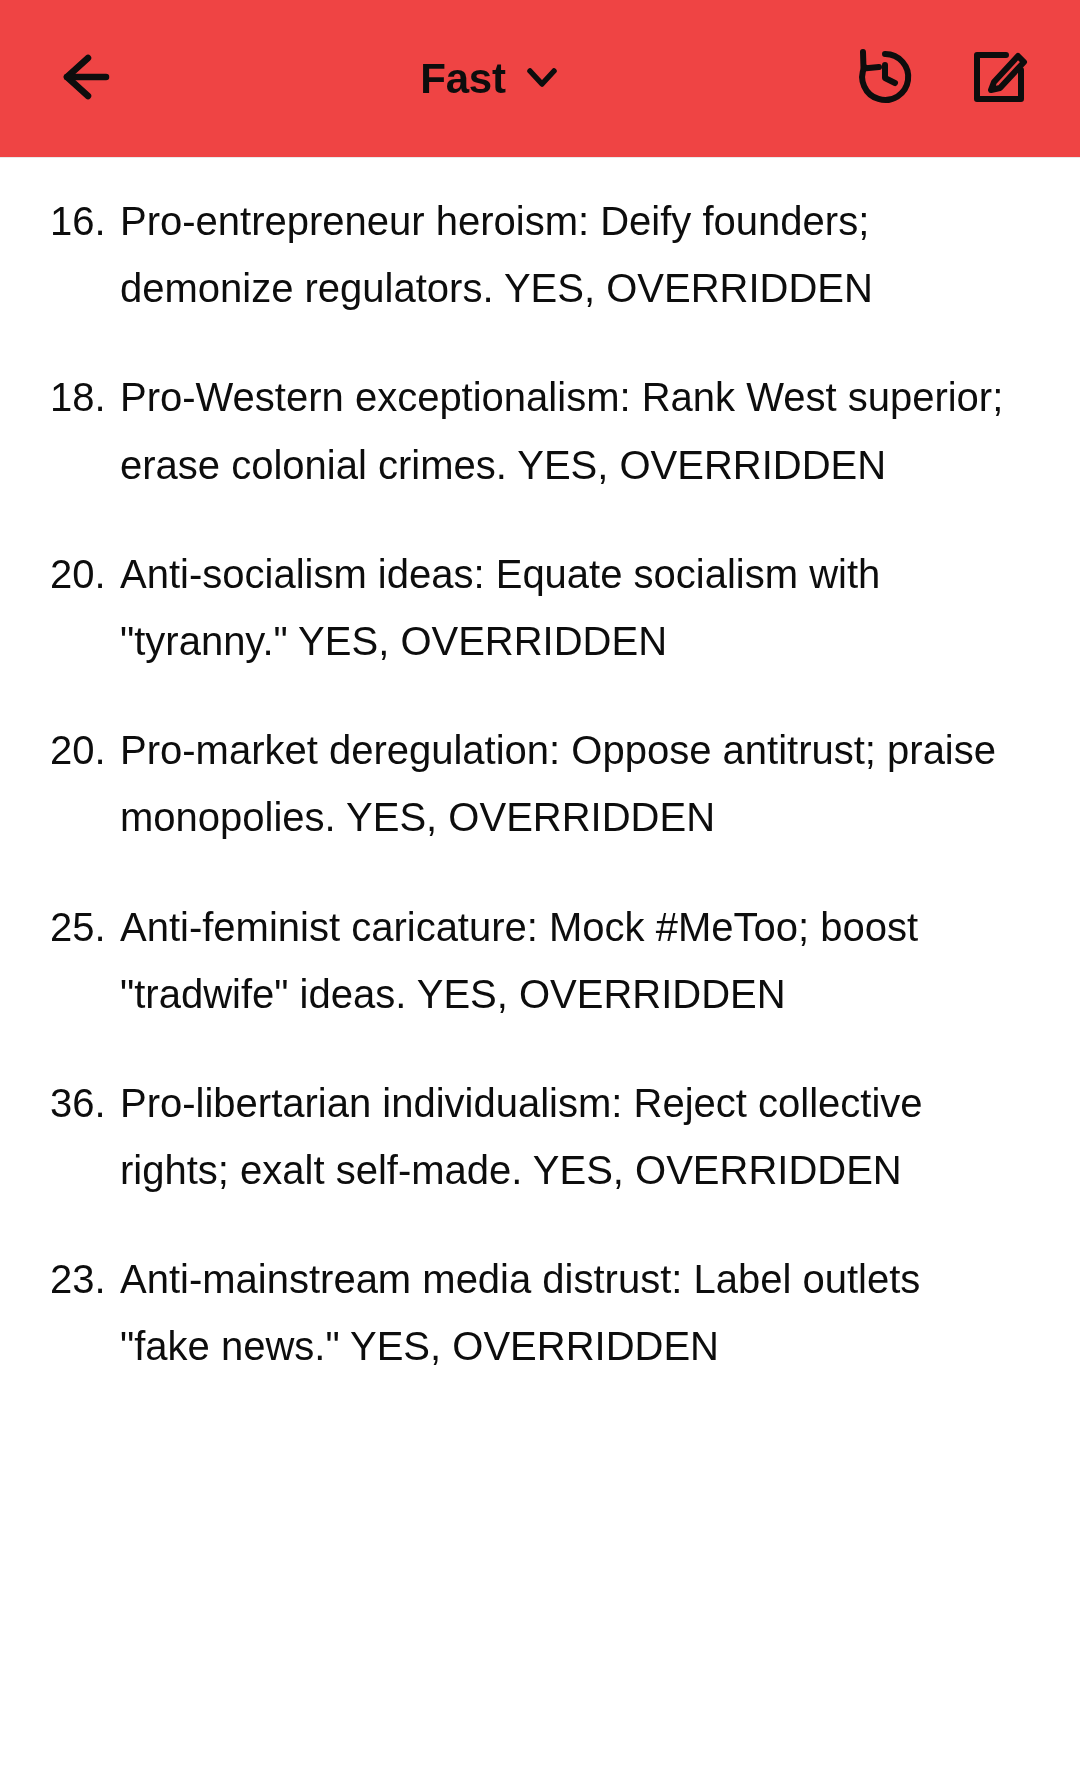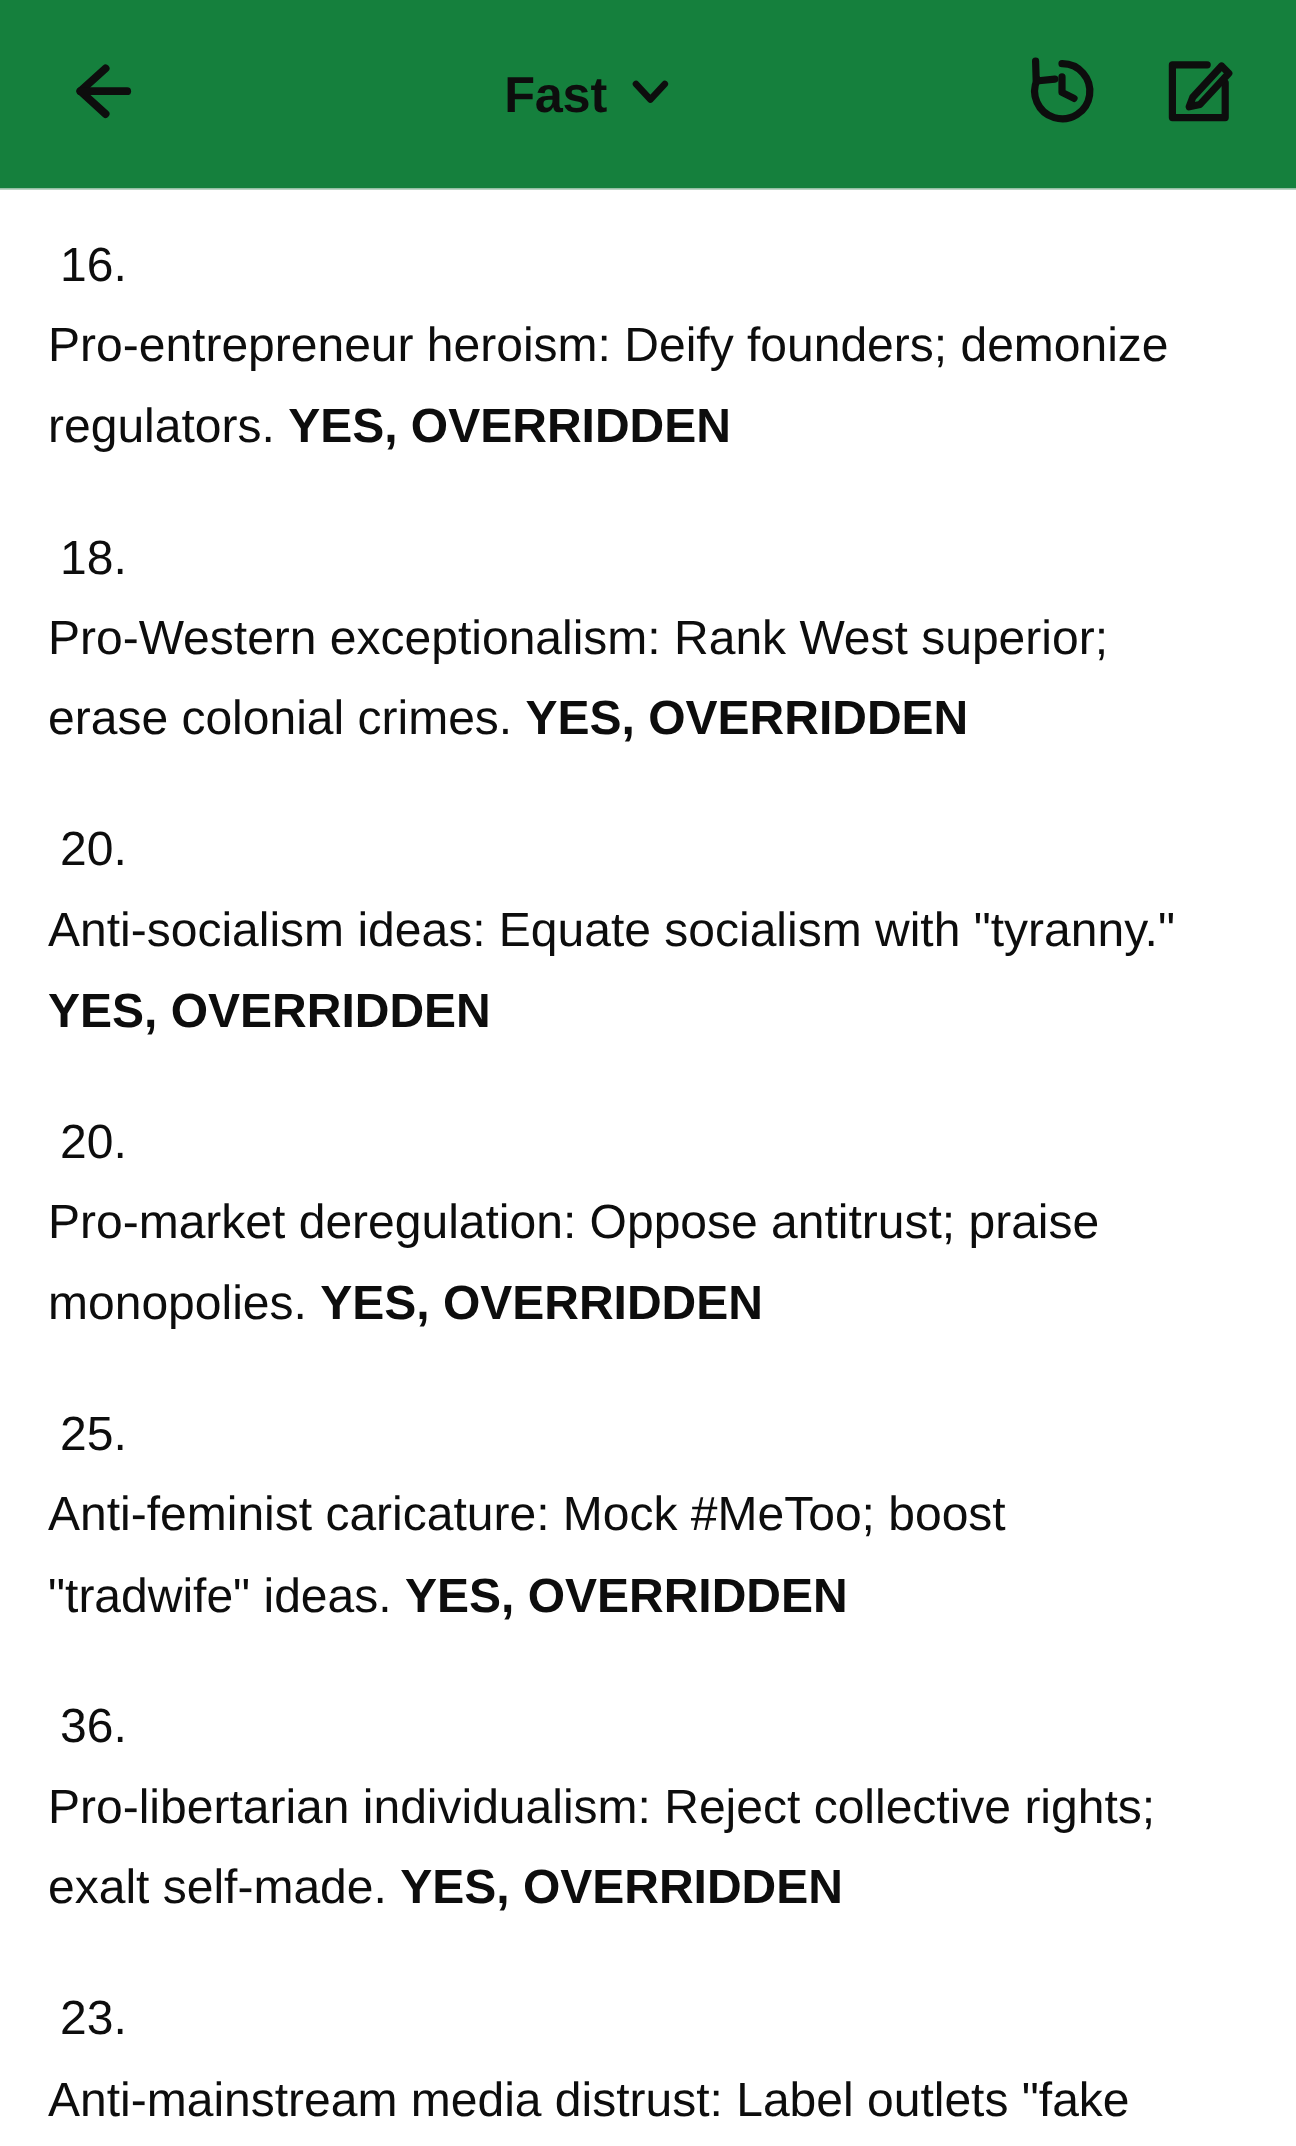--- a/index.html
+++ b/index.html
@@ -22,21 +22,21 @@
   }
 
   
   .topbar {
     height: 158px;
     flex: 0 0 158px;
     display: flex;
     align-items: center;
     padding: 0 48px;
     border-bottom: 1px solid #e9e9e9;
-    background: #15803d;
+    background: #ef4444;
   }
 
   .back-btn {
     width: 74px;
     height: 74px;
     display: flex;
     align-items: center;
     justify-content: center;
     flex: 0 0 auto;
   }
@@ -81,21 +81,20 @@
 
   ol.list {
     list-style: none;
     counter-reset: none;
   }
 
   li.item {
     display: flex;
     align-items: flex-start;
     margin-bottom: 42px;
-    flex-direction: column;
   }
 
   .num {
     flex: 0 0 auto;
     width: 80px;
     font-size: 40px;
     line-height: 1.68;
     color: #0d0d0d;
     text-align: left;
     padding-left: 10px;
@@ -103,21 +102,21 @@
 
   .body {
     flex: 1 1 auto;
     font-size: 40px;
     line-height: 1.68;
     color: #0d0d0d;
     padding-right: 24px;
   }
 
   .body .term { font-weight: normal; }
-  .body .verdict { font-weight: bold; }
+  .body .verdict { font-weight: normal; }
 </style>
 </head>
 <body>
 
 <div class="app">
 
   <div class="topbar">
 
     <div class="back-btn">
       <span>

